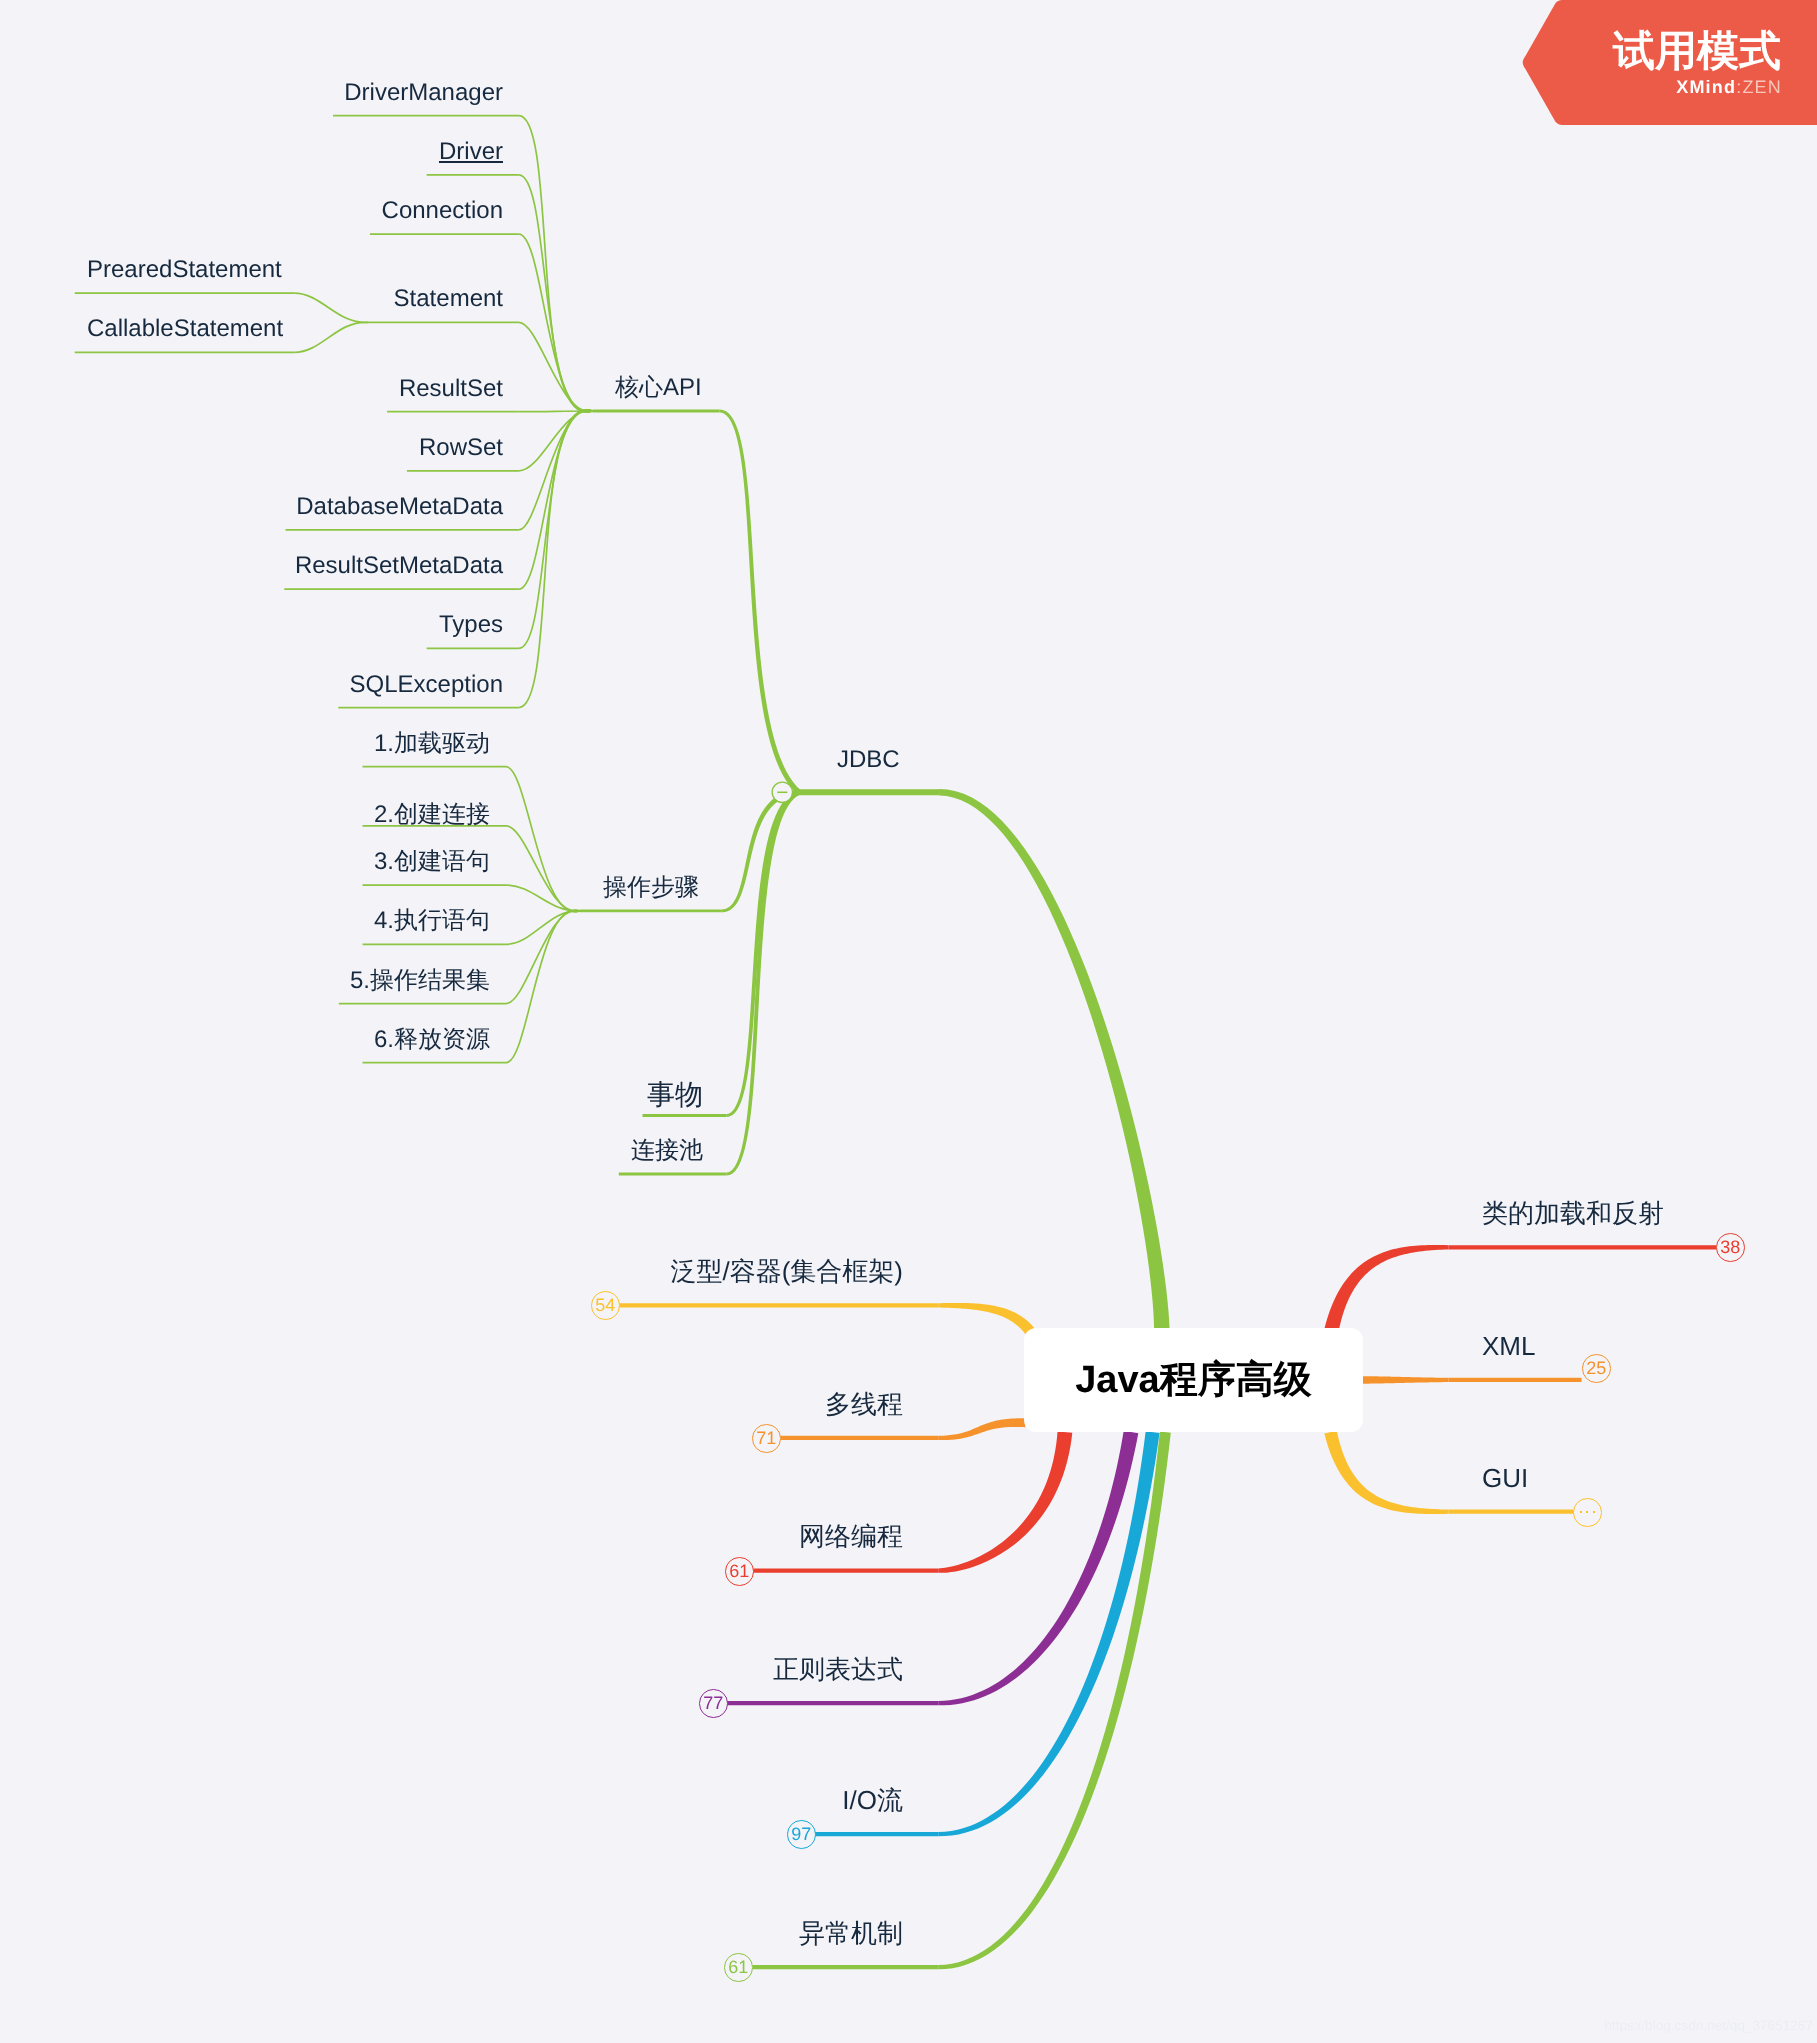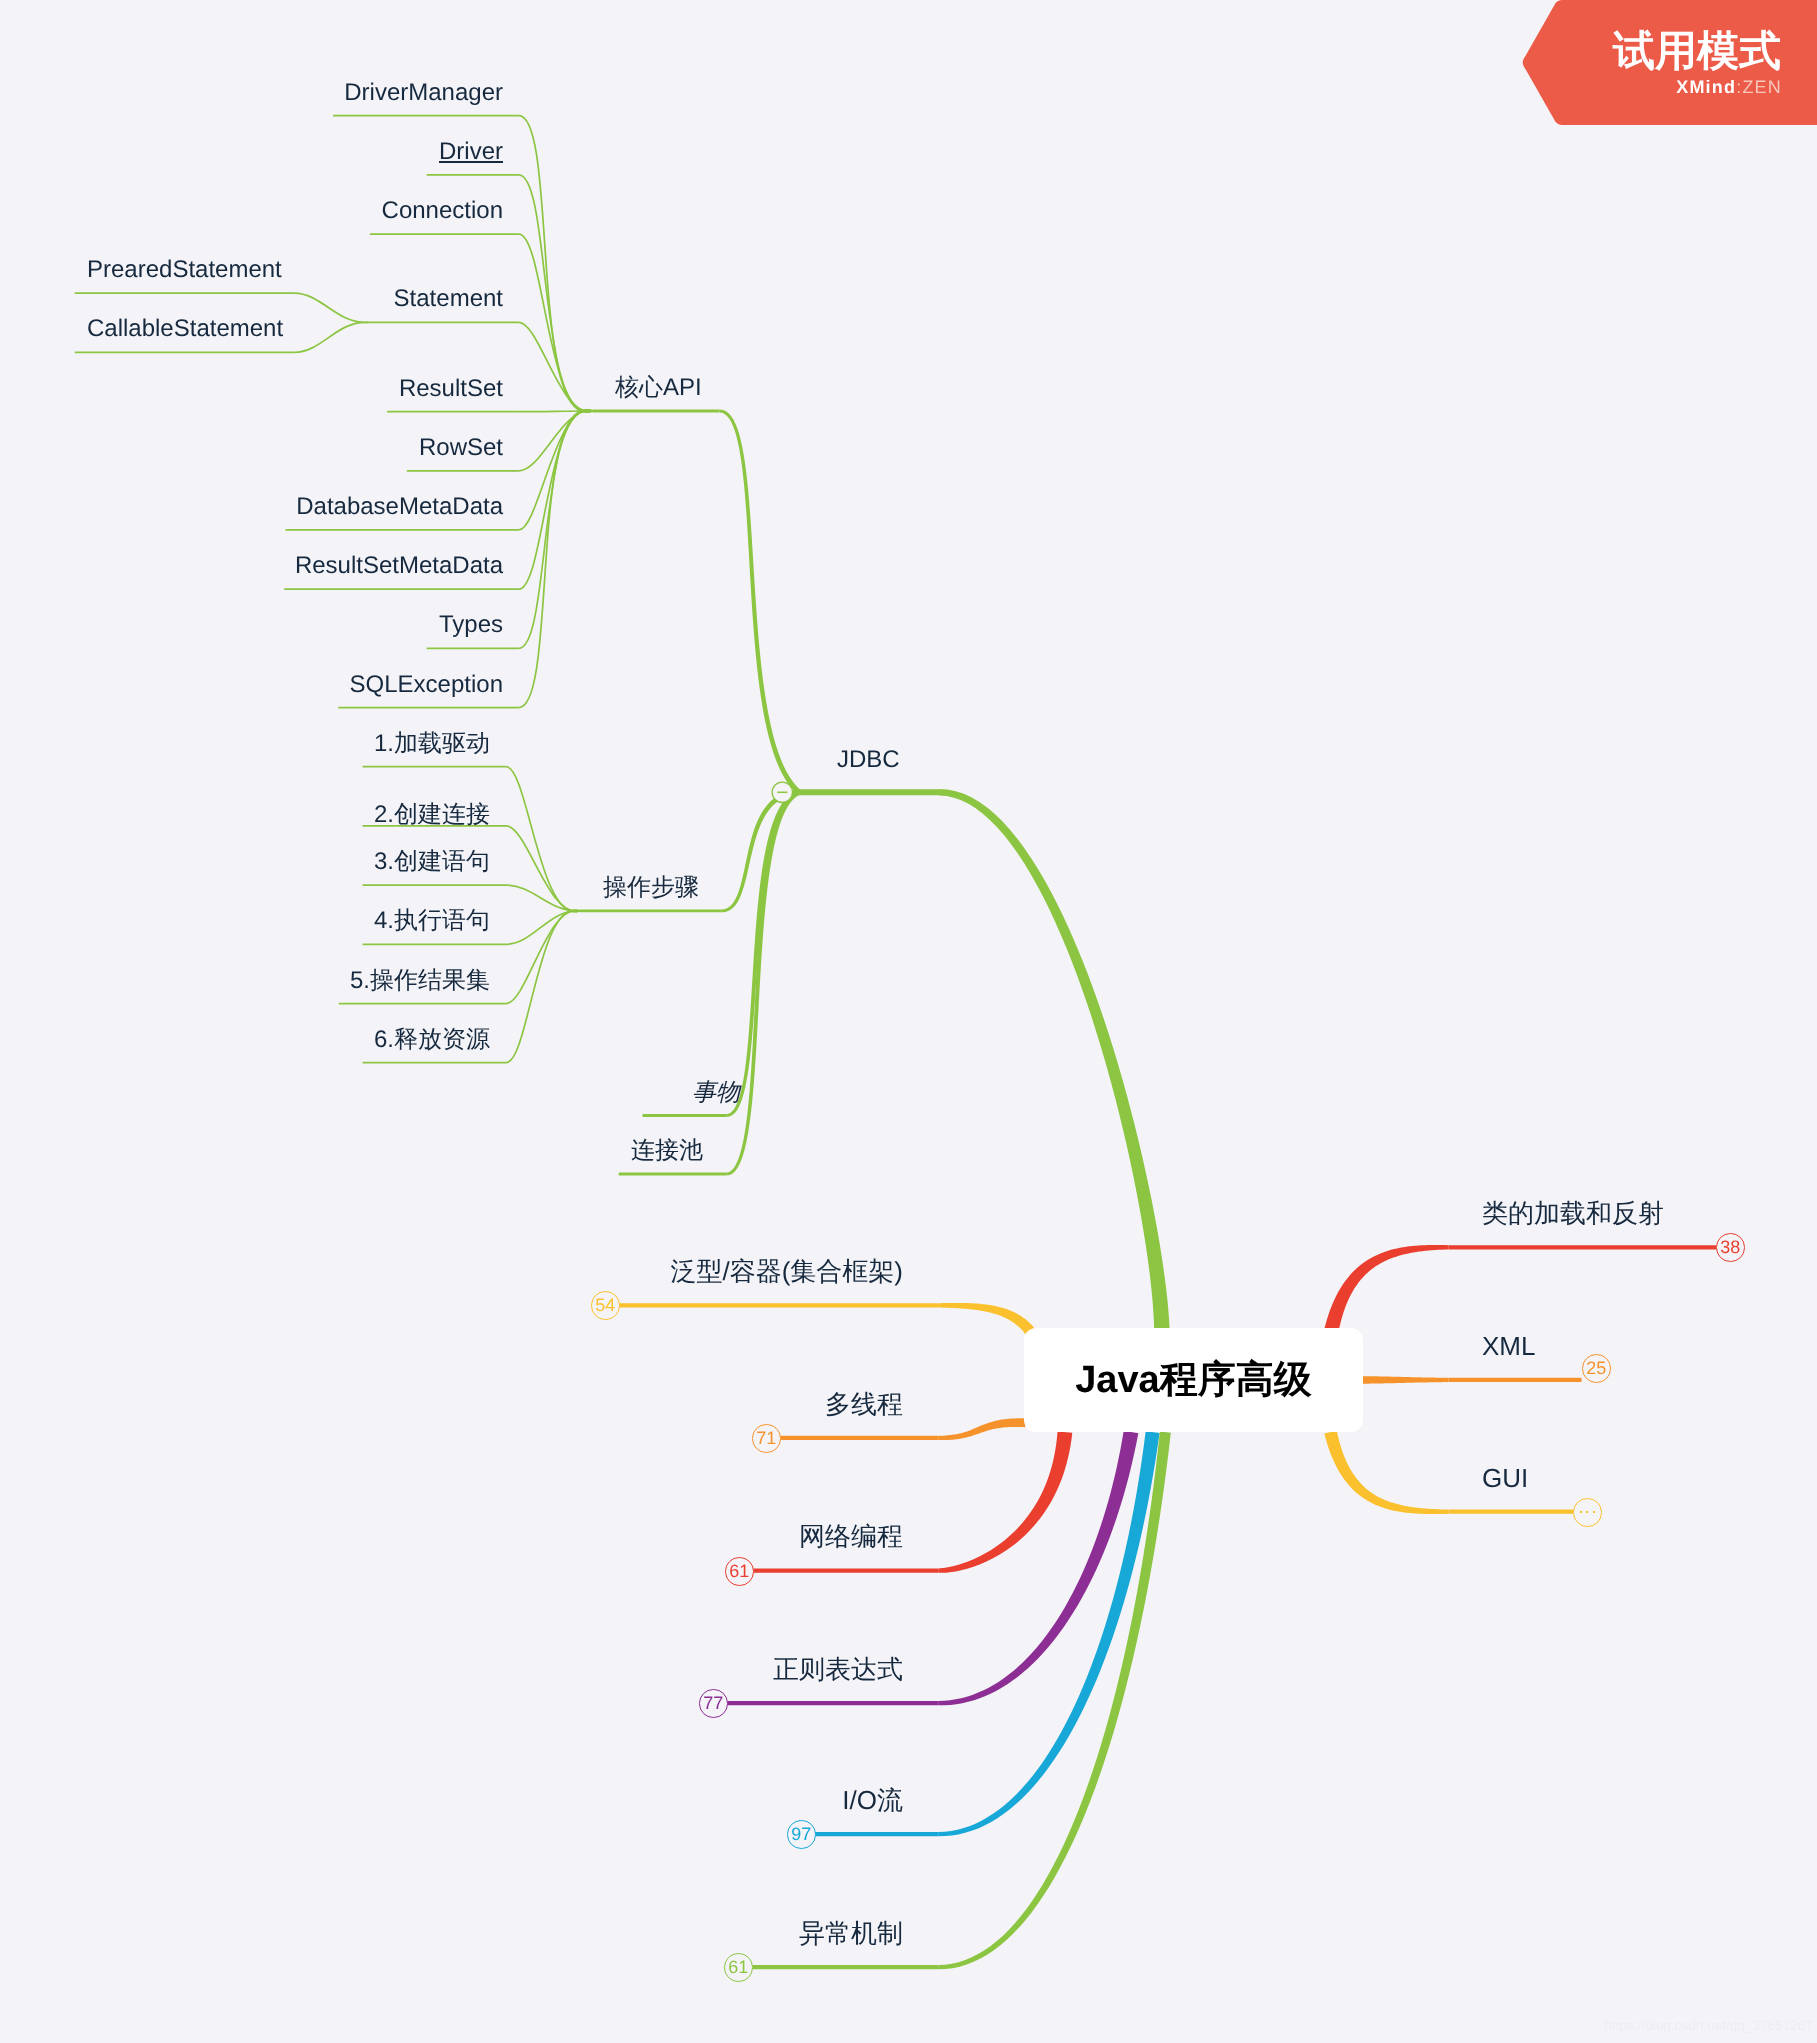--- a/index.html
+++ b/index.html
@@ -128,21 +128,21 @@
 <div class="lbl rt" style="font-size: 24px; left: 490px; top: 791px; margin-top: 12px;">2.创建连接</div>
 <div class="lbl rt" style="font-size: 24px; left: 490px; top: 850px;">3.创建语句</div>
 <div class="lbl rt" style="font-size: 24px; left: 490px; top: 909px;">4.执行语句</div>
 <div class="lbl rt" style="font-size: 24px; left: 490px; top: 969px;">5.操作结果集</div>
 <div class="lbl rt" style="font-size: 24px; left: 490px; top: 1028px;">6.释放资源</div>
 <div class="lbl" style="font-size: 24px; left: 87px; top: 258px;">PrearedStatement</div>
 <div class="lbl" style="font-size: 24px; left: 87px; top: 317px;">CallableStatement</div>
 <div class="lbl rt" style="font-size: 24px; left: 503px; top: 287px;">Statement</div>
 <div class="lbl" style="font-size: 24px; left: 615px; top: 376px;">核心API</div>
 <div class="lbl" style="font-size: 24px; left: 603px; top: 876px;">操作步骤</div>
-<div class="lbl rt" style="font-size: 24px; left: 740px; top: 1081px; font-style: italic;">事物</div>
+<div class="lbl rt" style="font-size: 28px; left: 703px; top: 1081px;">事物</div>
 <div class="lbl rt" style="font-size: 24px; left: 703px; top: 1139px;">连接池</div>
 <div class="lbl" style="font-size: 24px; left: 837px; top: 748px;">JDBC</div>
 <div class="lbl rt" style="font-size: 26px; left: 903px; top: 1258px;">泛型/容器(集合框架)</div>
 <div class="badge" style="left: 591px; top: 1291px; width: 28.5px; height: 28.5px; border: 1.4px solid rgb(251, 192, 45); color: rgb(251, 192, 45);">54</div>
 <div class="lbl rt" style="font-size: 26px; left: 903px; top: 1391px;">多线程</div>
 <div class="badge" style="left: 752px; top: 1424px; width: 28.5px; height: 28.5px; border: 1.4px solid rgb(246, 146, 44); color: rgb(246, 146, 44);">71</div>
 <div class="lbl rt" style="font-size: 26px; left: 903px; top: 1523px;">网络编程</div>
 <div class="badge" style="left: 725px; top: 1557px; width: 28.5px; height: 28.5px; border: 1.4px solid rgb(234, 62, 47); color: rgb(234, 62, 47);">61</div>
 <div class="lbl rt" style="font-size: 26px; left: 903px; top: 1656px;">正则表达式</div>
 <div class="badge" style="left: 699px; top: 1689px; width: 28.5px; height: 28.5px; border: 1.4px solid rgb(141, 46, 149); color: rgb(141, 46, 149);">77</div>

